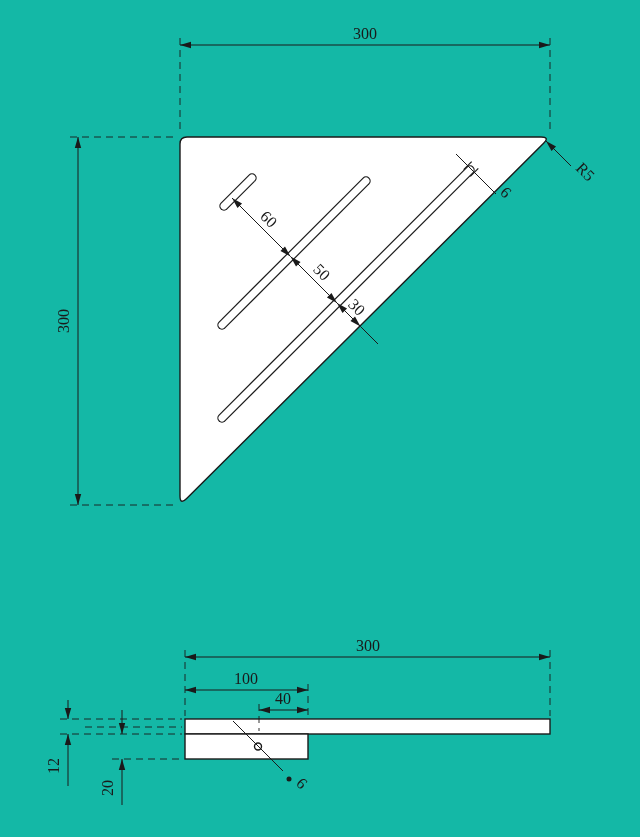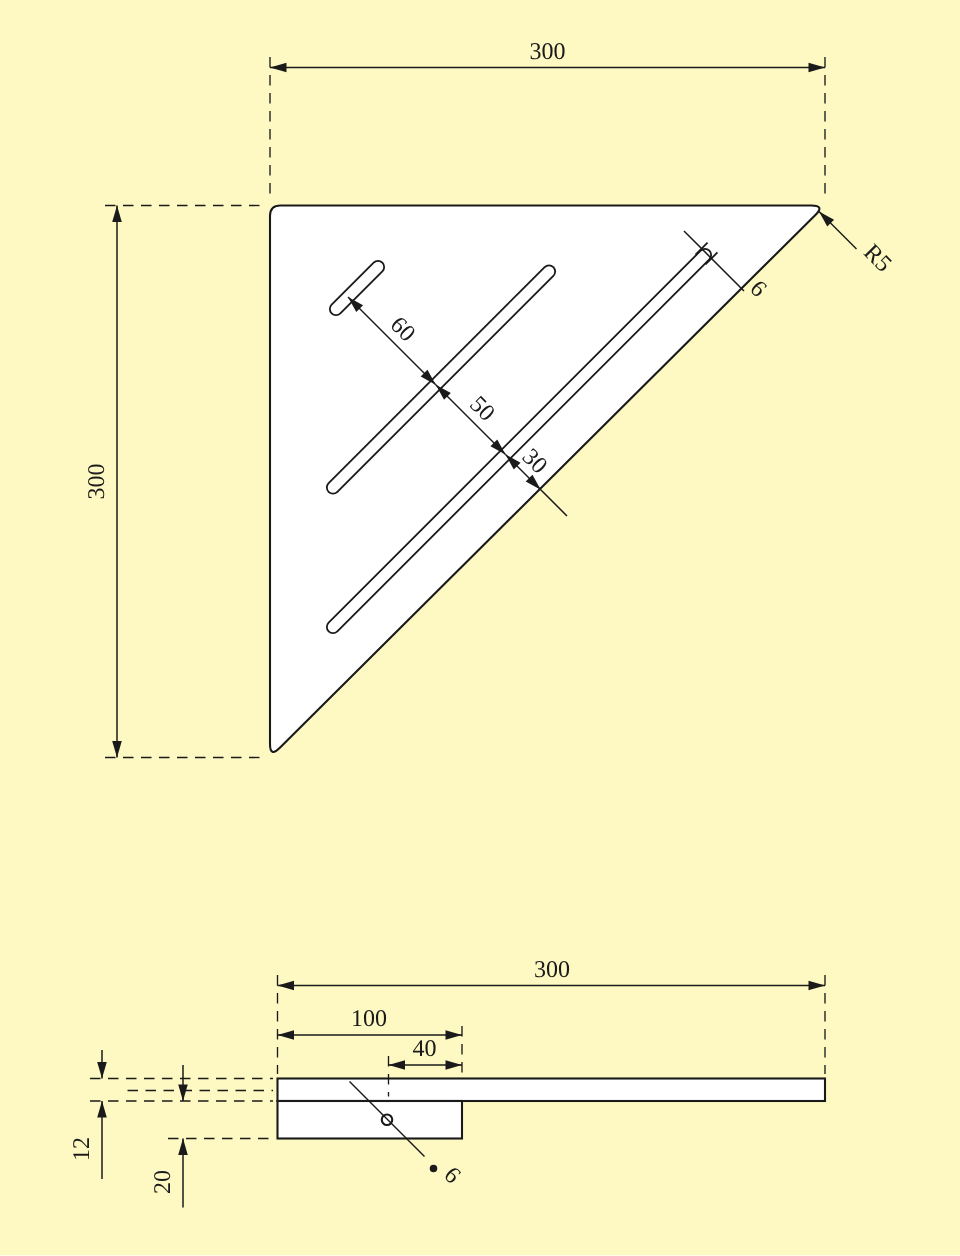--- a/index.html
+++ b/index.html
@@ -1,16 +1,16 @@
 <!DOCTYPE html>
 <html><head>
 <meta charset="utf-8">
 <style>
   html,body{margin:0;padding:0;background:#ffffff;}
-  .page{width:640px;height:837px;background:#fef9c3;position:relative;overflow:hidden;text-decoration:underline;}
+  .page{width:640px;height:837px;background:#14b8a6;position:relative;overflow:hidden;text-decoration:underline;}
   svg{display:block;}
   text{font-family:"Liberation Serif","DejaVu Serif",serif;font-size:16px;fill:#1a1a1a;}
   .outline{fill:#ffffff;stroke:#1a1a1a;stroke-width:1.4;}
   .dim{stroke:#1a1a1a;stroke-width:1;fill:none;}
   .ext{stroke:#1a1a1a;stroke-width:0.9;fill:none;stroke-dasharray:7 5;}
   .slot-outer{stroke:#1a1a1a;stroke-width:9.4;stroke-linecap:round;fill:none;}
   .slot-inner{stroke:#ffffff;stroke-width:7;stroke-linecap:round;fill:none;}
   .tick{stroke:#1a1a1a;stroke-width:1.2;}
 </style>
 </head>

